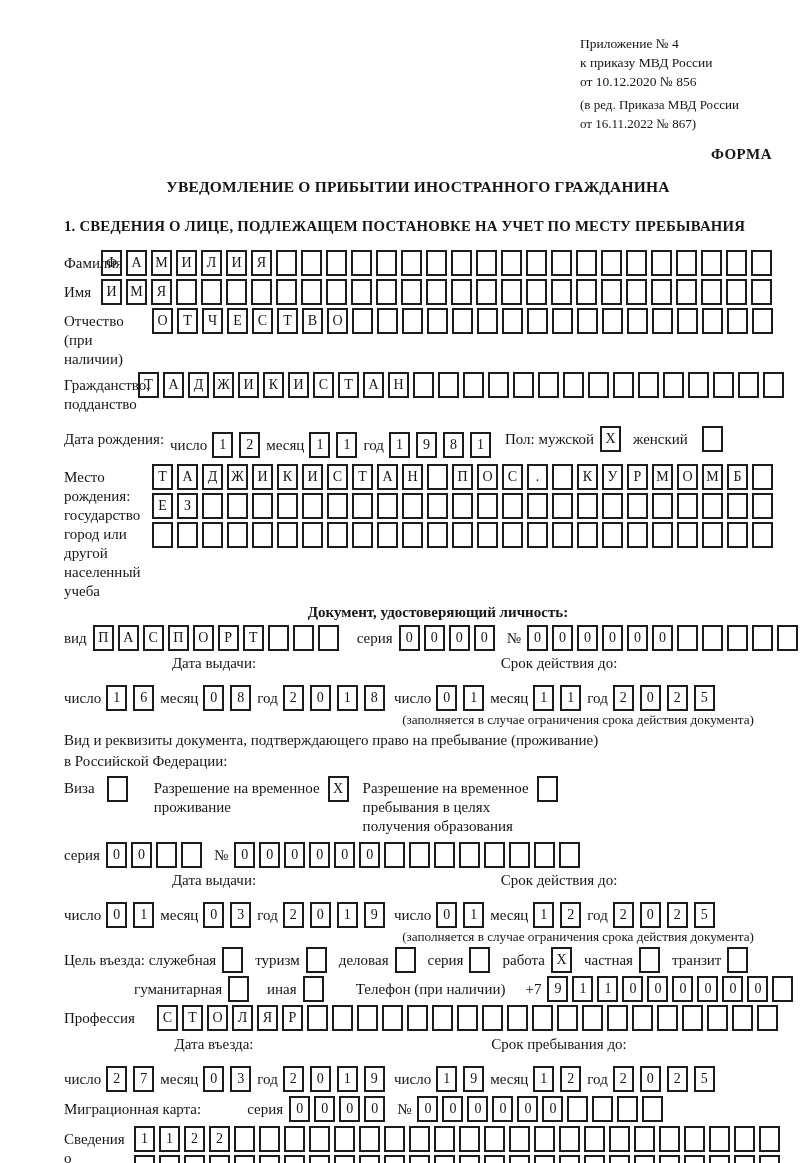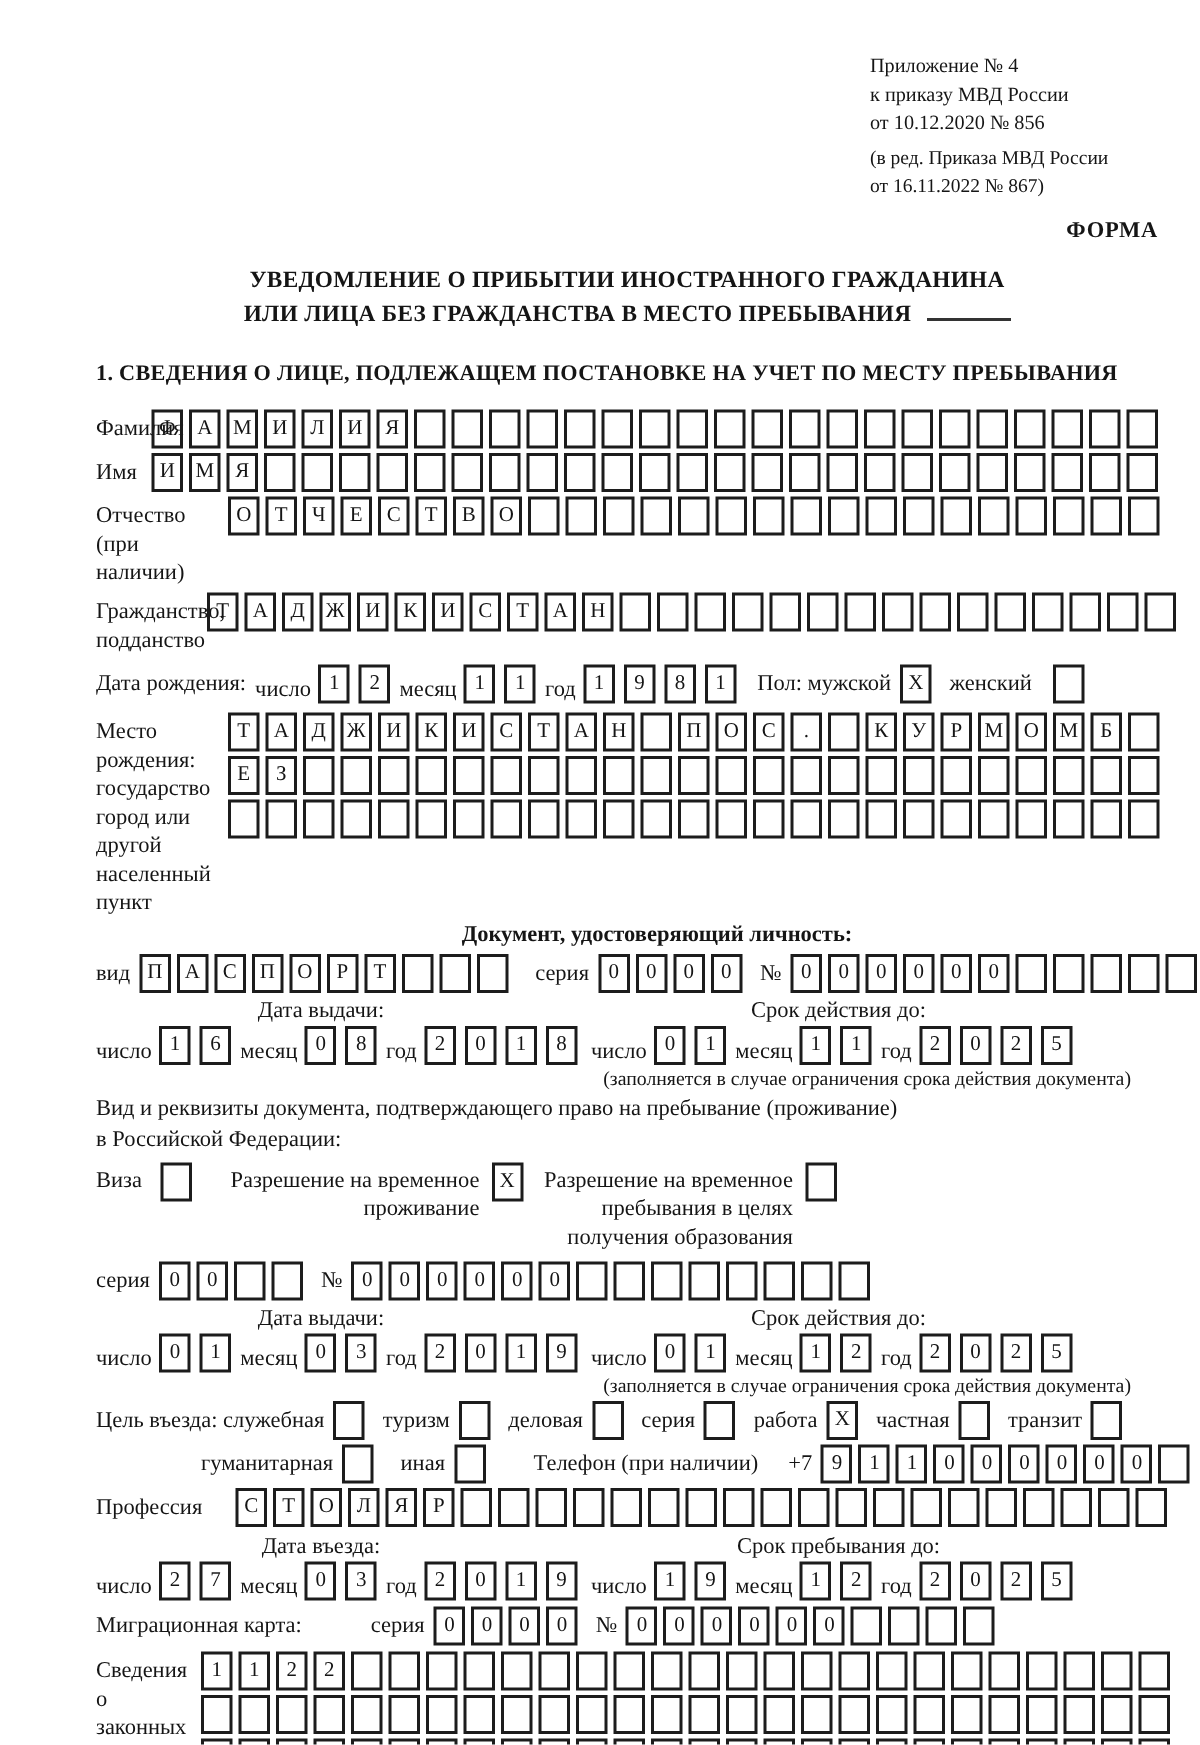--- a/index.html
+++ b/index.html
@@ -23,36 +23,36 @@
   .cell{display:inline-flex;align-items:center;justify-content:center;width:21px;height:26px;
         border:2px solid #1c1c1c;box-sizing:border-box;margin-right:4px;font-size:14px;line-height:1;flex-shrink:0;}
   .stack .boxes{margin-bottom:3px;}
   .stack{display:flex;flex-direction:column;}
 
   .inline-row{display:flex;align-items:center;margin-bottom:3px;flex-wrap:nowrap;}
   .inline-row .lbl{margin-right:6px;white-space:nowrap;}
   .gap-s{margin-left:8px;}
   .gap-m{margin-left:14px;}
 
-  .dg{display:inline-flex;align-items:flex-end;}
+  .dg{display:inline-flex;align-items:center;margin-top:12px;}
   .dg .cell{margin-right:6px;}
   .dg .lbl{margin-right:5px;}
 
   .two-col{display:flex;}
   .col-l{width:330px;flex-shrink:0;}
   .col-r{flex:1;}
   .dh{text-align:center;line-height:19px;}
   .dh-l{width:300px;}
   .dh-r{width:330px;}
   .footnote{font-size:13.2px;text-align:right;padding-right:18px;line-height:17px;margin-bottom:2px;}
 
   .intro{line-height:21px;}
   .chk-row{display:flex;align-items:flex-start;margin-top:4px;margin-bottom:6px;}
   .chk{display:flex;align-items:flex-start;}
-  .chk .txt{text-align:right;line-height:19px;padding-top:3px;}
+  .chk .txt{text-align:left;line-height:19px;padding-top:3px;}
   .chk .cell{margin-left:8px;margin-right:0;}
 </style>
 </head>
 <body>
 
 <div class="page">
 
   <div class="appendix">
     <div>Приложение № 4</div>
     <div>к приказу МВД России</div>
@@ -60,21 +60,20 @@
     <div class="amend">
       <div>(в ред. Приказа МВД России</div>
       <div>от 16.11.2022 № 867)</div>
     </div>
   </div>
 
   <div class="form-label">ФОРМА</div>
 
   <div class="title">
     <div>УВЕДОМЛЕНИЕ О ПРИБЫТИИ ИНОСТРАННОГО ГРАЖДАНИНА</div>
-    <div><span>ИЛИ ЛИЦА БЕЗ ГРАЖДАНСТВА В МЕСТО ПРЕБЫВАНИЯ</span><span class="blank-line"></span></div>
   </div>
 
   <div class="sec-heading">1. СВЕДЕНИЯ О ЛИЦЕ, ПОДЛЕЖАЩЕМ ПОСТАНОВКЕ НА УЧЕТ ПО МЕСТУ ПРЕБЫВАНИЯ</div>
 
   <div class="rows">
 
     <div class="row">
       <div class="flab" style="width:37px">Фамилия</div>
       <div class="boxes">
           <span class="cell">Ф</span>
@@ -238,21 +237,21 @@
       <span class="boxes gap-s">
           <span class="cell"></span>
         </span>
     </div>
 
     <div class="row" style="margin-top:6px">
       <div class="flab lablines" style="width:88px">
         <div>Место рождения:</div>
         <div>государство</div>
         <div>город или другой</div>
-        <div>населенный пункт</div>
+        <div>населенный учеба</div>
       </div>
       <div class="stack">
         <div class="boxes">
             <span class="cell">Т</span>
             <span class="cell">А</span>
             <span class="cell">Д</span>
             <span class="cell">Ж</span>
             <span class="cell">И</span>
             <span class="cell">К</span>
             <span class="cell">И</span>

